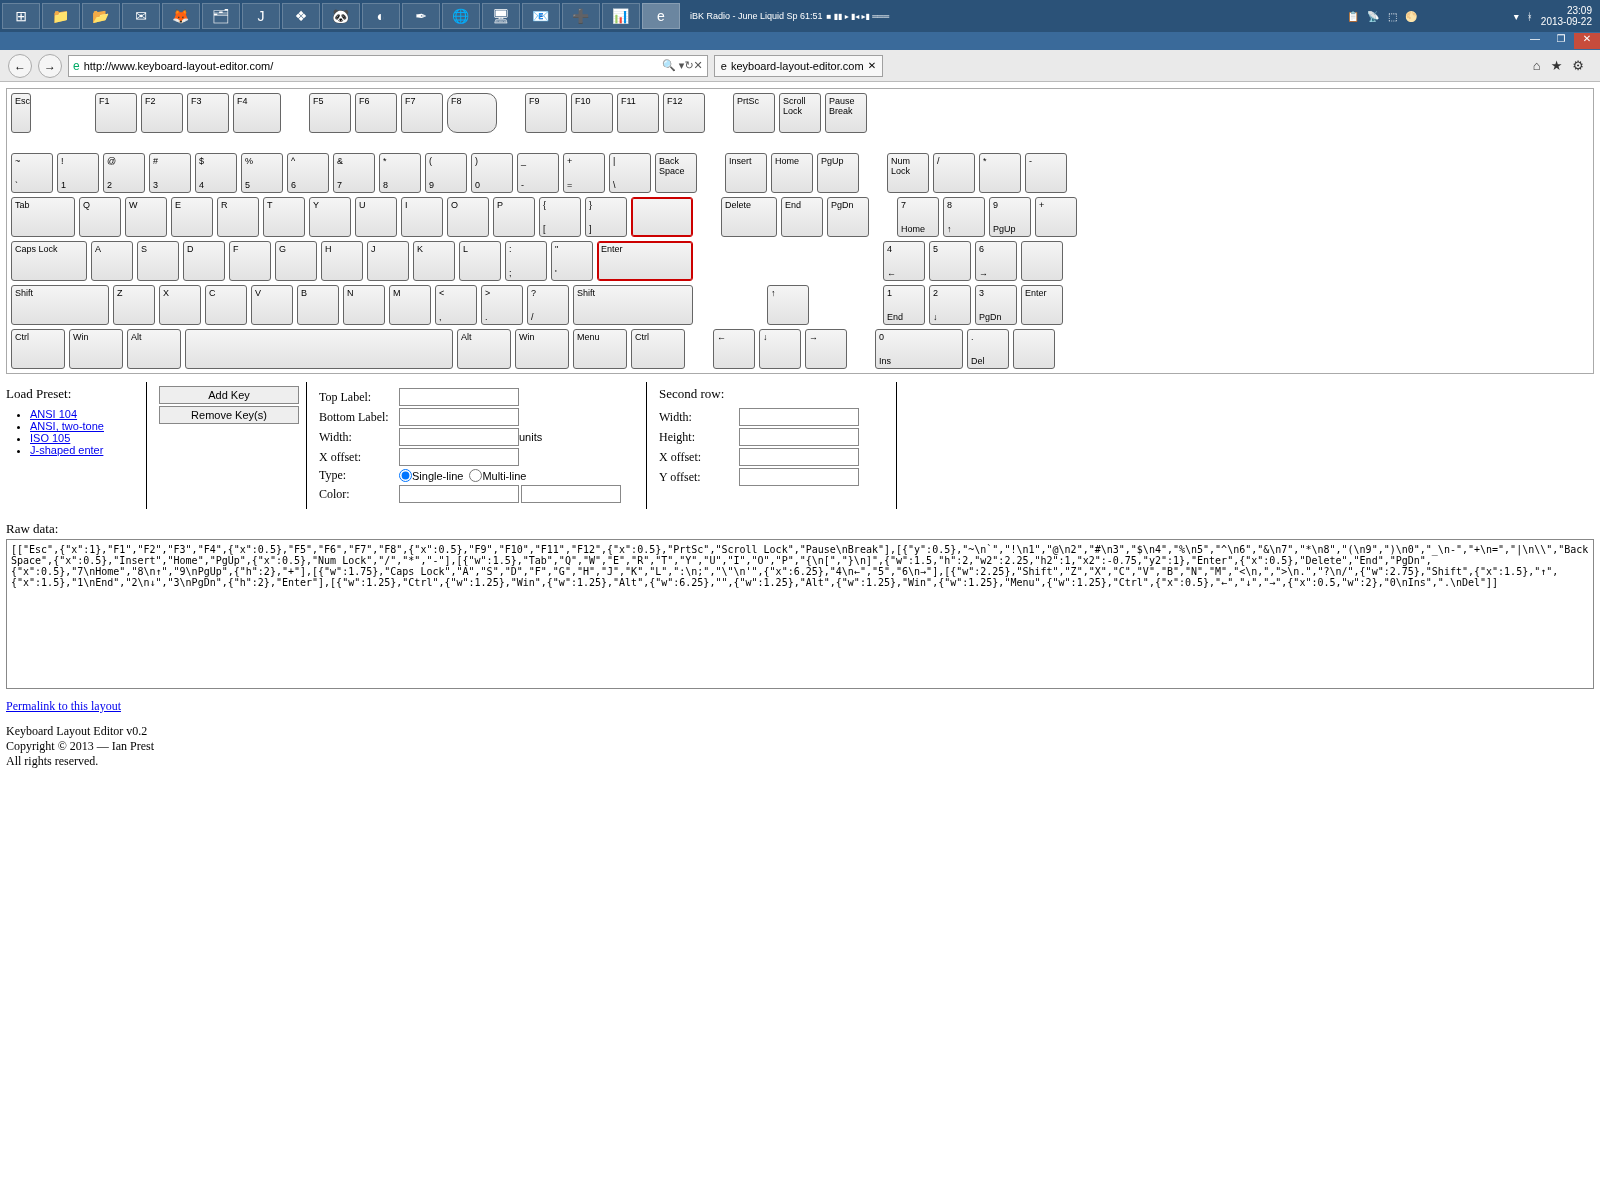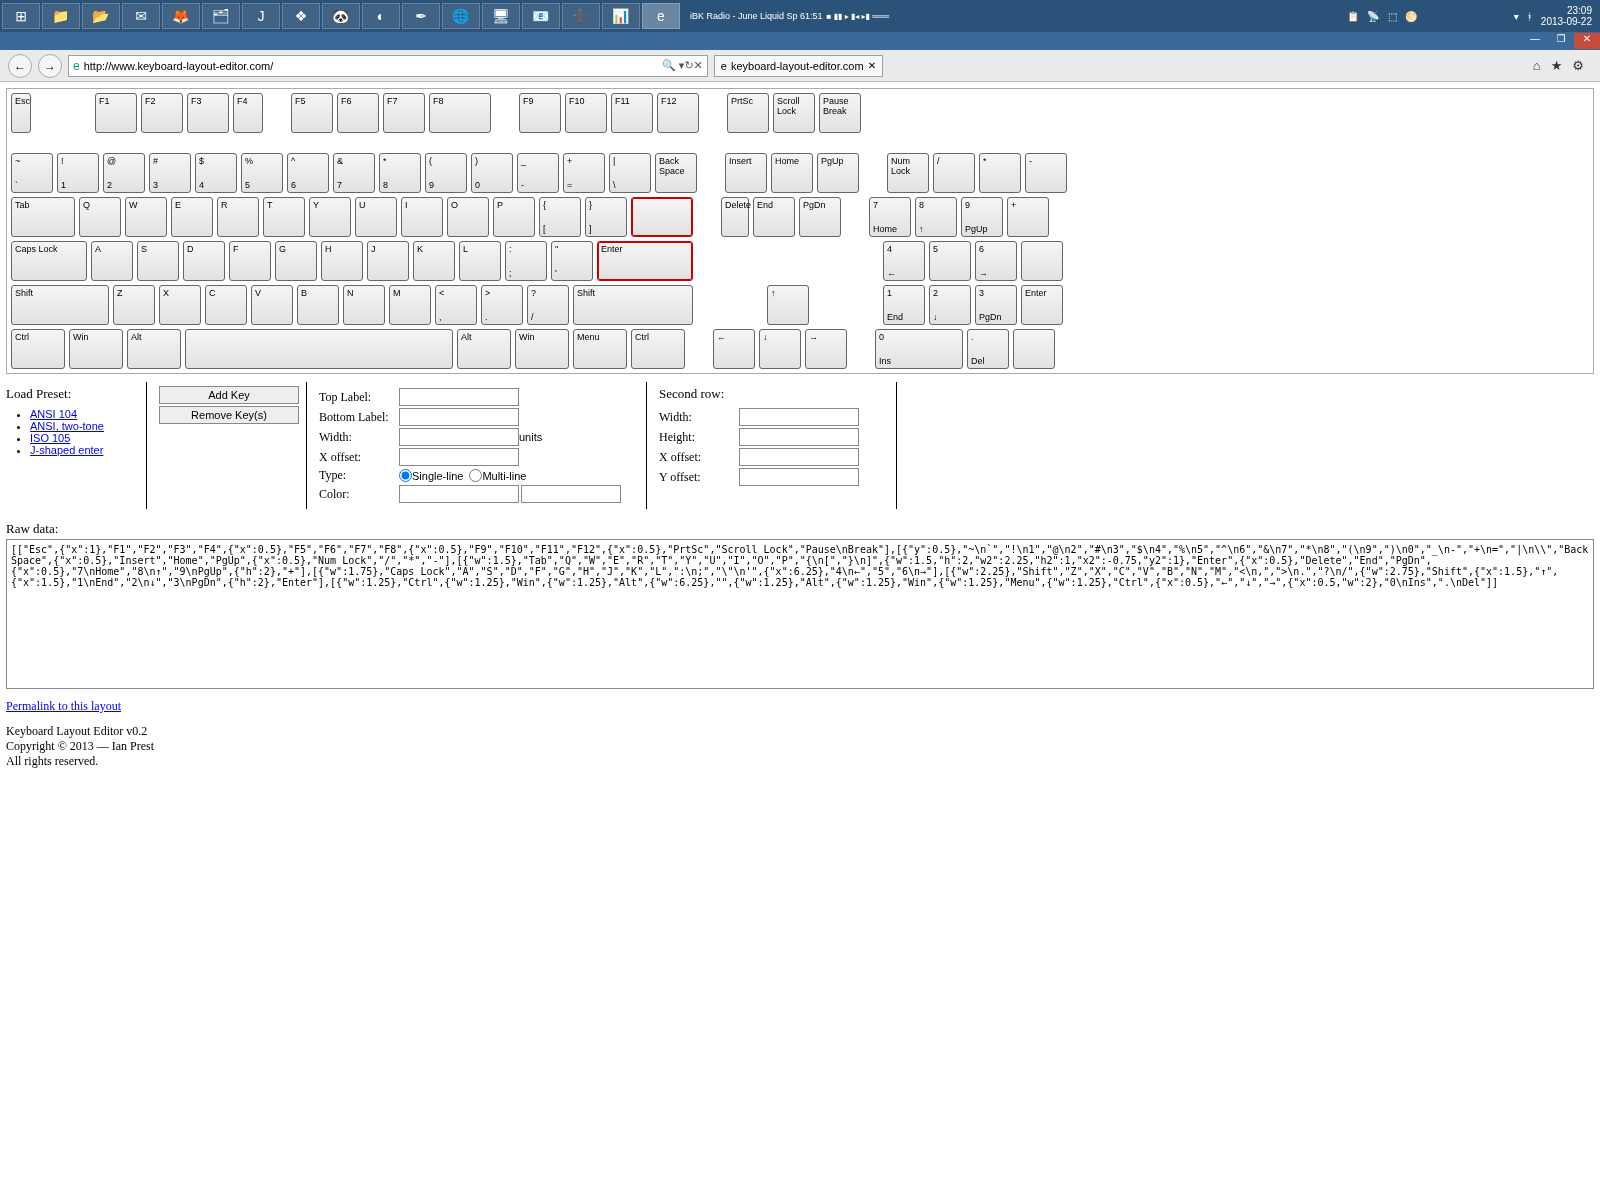--- a/index.html
+++ b/index.html
@@ -124,34 +124,34 @@
         <div class="kgap" style="width: 56px;"></div>
         <div class="key" style="width: 42px;">
           <div class="top">F1</div>
         </div>
         <div class="key" style="width: 42px;">
           <div class="top">F2</div>
         </div>
         <div class="key" style="width: 42px;">
           <div class="top">F3</div>
         </div>
-        <div class="key" style="width: 30px; text-decoration: underline;">
+        <div class="key" style="width: 48px; text-decoration: underline;">
           <div class="top">F4</div>
         </div>
         <div class="kgap" style="width: 20px;"></div>
         <div class="key" style="width: 42px;">
           <div class="top">F5</div>
         </div>
         <div class="key" style="width: 42px; padding-left: 21px;">
           <div class="top">F6</div>
         </div>
         <div class="key" style="width: 42px;">
           <div class="top">F7</div>
         </div>
-        <div class="key" style="width: 62px;">
+        <div class="key" style="width: 50px; border-radius: 10px;">
           <div class="top">F8</div>
         </div>
         <div class="kgap" style="width: 20px;"></div>
         <div class="key" style="width: 42px;">
           <div class="top">F9</div>
         </div>
         <div class="key" style="width: 42px;">
           <div class="top">F10</div>
         </div>
         <div class="key" style="width: 42px;">
@@ -295,21 +295,21 @@
           <div class="bot">[</div>
         </div>
         <div class="key" style="width: 42px;">
           <div class="top">}</div>
           <div class="bot">]</div>
         </div>
         <div class="key selected" style="width: 62px;">
           <div class="top"></div>
         </div>
         <div class="kgap" style="width: 20px;"></div>
-        <div class="key" style="width: 28px;">
+        <div class="key" style="width: 56px;">
           <div class="top">Delete</div>
         </div>
         <div class="key" style="width: 42px;">
           <div class="top">End</div>
         </div>
         <div class="key" style="width: 42px;">
           <div class="top">PgDn</div>
         </div>
         <div class="kgap" style="width: 20px;"></div>
         <div class="key" style="width: 42px;">

